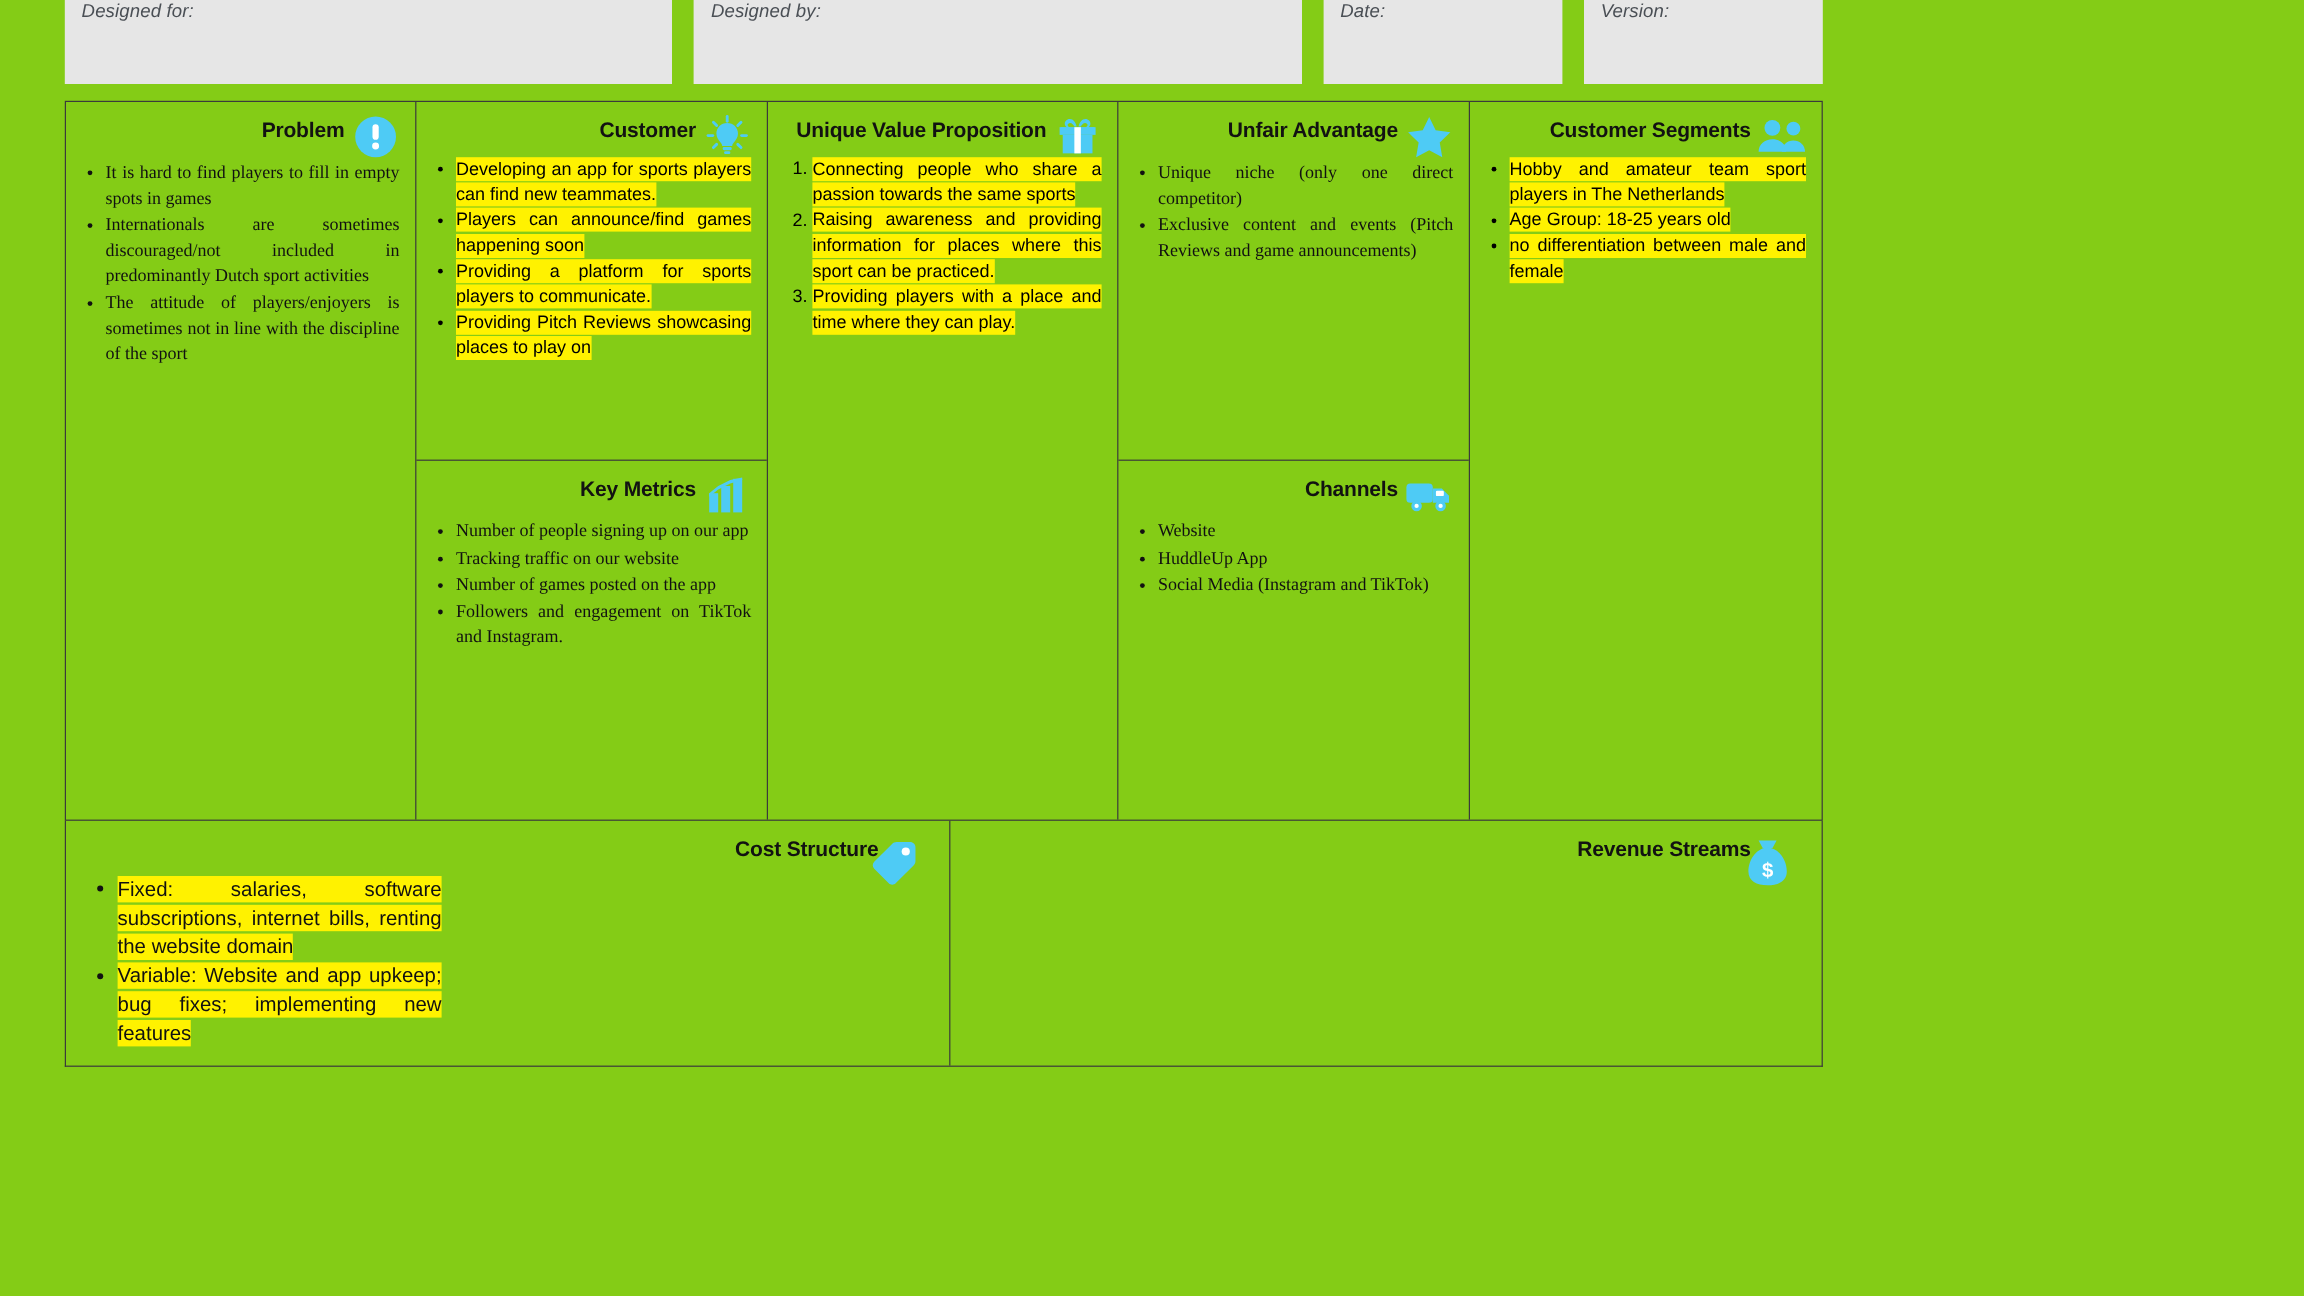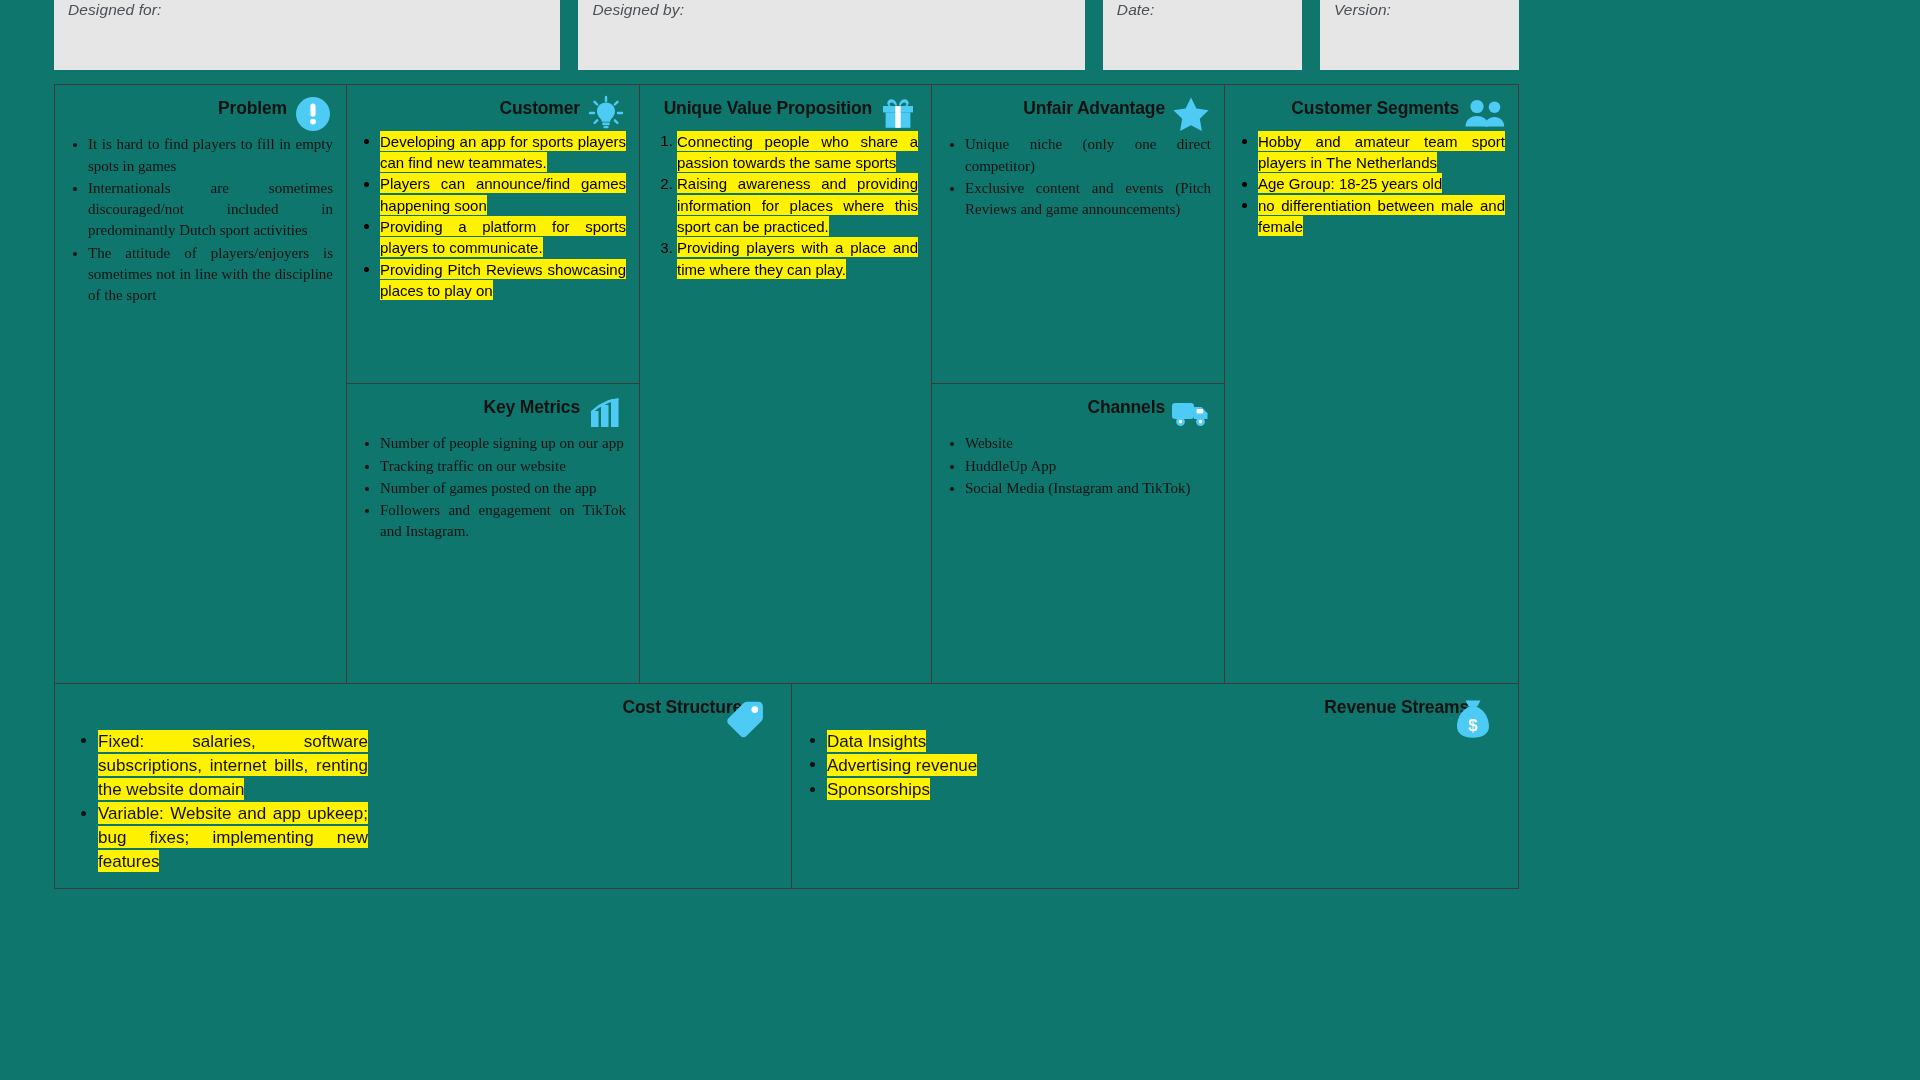--- a/index.html
+++ b/index.html
@@ -8,21 +8,21 @@
     height: 1080px;
     background: #ffffff;
     font-family: "Liberation Sans", sans-serif;
     overflow: hidden;
   }
 
   .canvas-root {
     width: 1920px;
     height: 1080px;
     position: relative;
-    background: #0f766e;
+    background: #84cc16;
   }
 
   
   .meta-row {
     position: absolute;
     left: 54px;
     top: -8px;
     width: 1465px;
     height: 78px;
     display: flex;
@@ -137,21 +137,21 @@
     left: 54px;
     top: 684px;
     width: 1465px;
     height: 205px;
     border: 1.6px solid #3b3b3b;
     border-top: none;
     display: flex;
   }
   .bcell {
     position: relative;
-    padding: 14px 3px 10px 13px;
+    padding: 14px 13px 10px 13px;
     overflow: hidden;
   }
   .bcell-cost    { width: 738px; border-right: 1.4px solid #3b3b3b; }
   .bcell-revenue { width: 727px; }
   .bcell .cell-icon { right: 22px; top: 12px; width: 46px; height: 46px; }
 
   .bcell ul {
     margin: 12px 0 0 0;
     padding-left: 22px;
     font-size: 17px;
@@ -349,21 +349,16 @@
 
     <div class="bcell bcell-revenue">
       <div class="cell-title">Revenue Streams</div>
       <div class="cell-icon">
         <svg width="40" height="42" viewBox="0 0 40 42">
           <path d="M12.5 2.5h15l-3.4 6.2h-8.2z" fill="#4ecbf5"></path>
           <path d="M20 8.2c-7.8 0-16 8.9-16 20.1 0 7.9 6.9 11.5 16 11.5s16-3.6 16-11.5c0-11.2-8.2-20.1-16-20.1z" fill="#4ecbf5"></path>
           <text x="20" y="32.5" font-family="Liberation Sans, sans-serif" font-size="17" font-weight="bold" fill="#ffffff" text-anchor="middle">$</text>
         </svg>
       </div>
-      <ul>
-        <li class="rev-line"><span class="mark">Data Insights</span></li>
-        <li class="rev-line"><span class="mark">Advertising revenue</span></li>
-        <li class="rev-line"><span class="mark">Sponsorships</span></li>
-      </ul>
     </div>
   </div>
 
 </div>
 
 </body></html>

